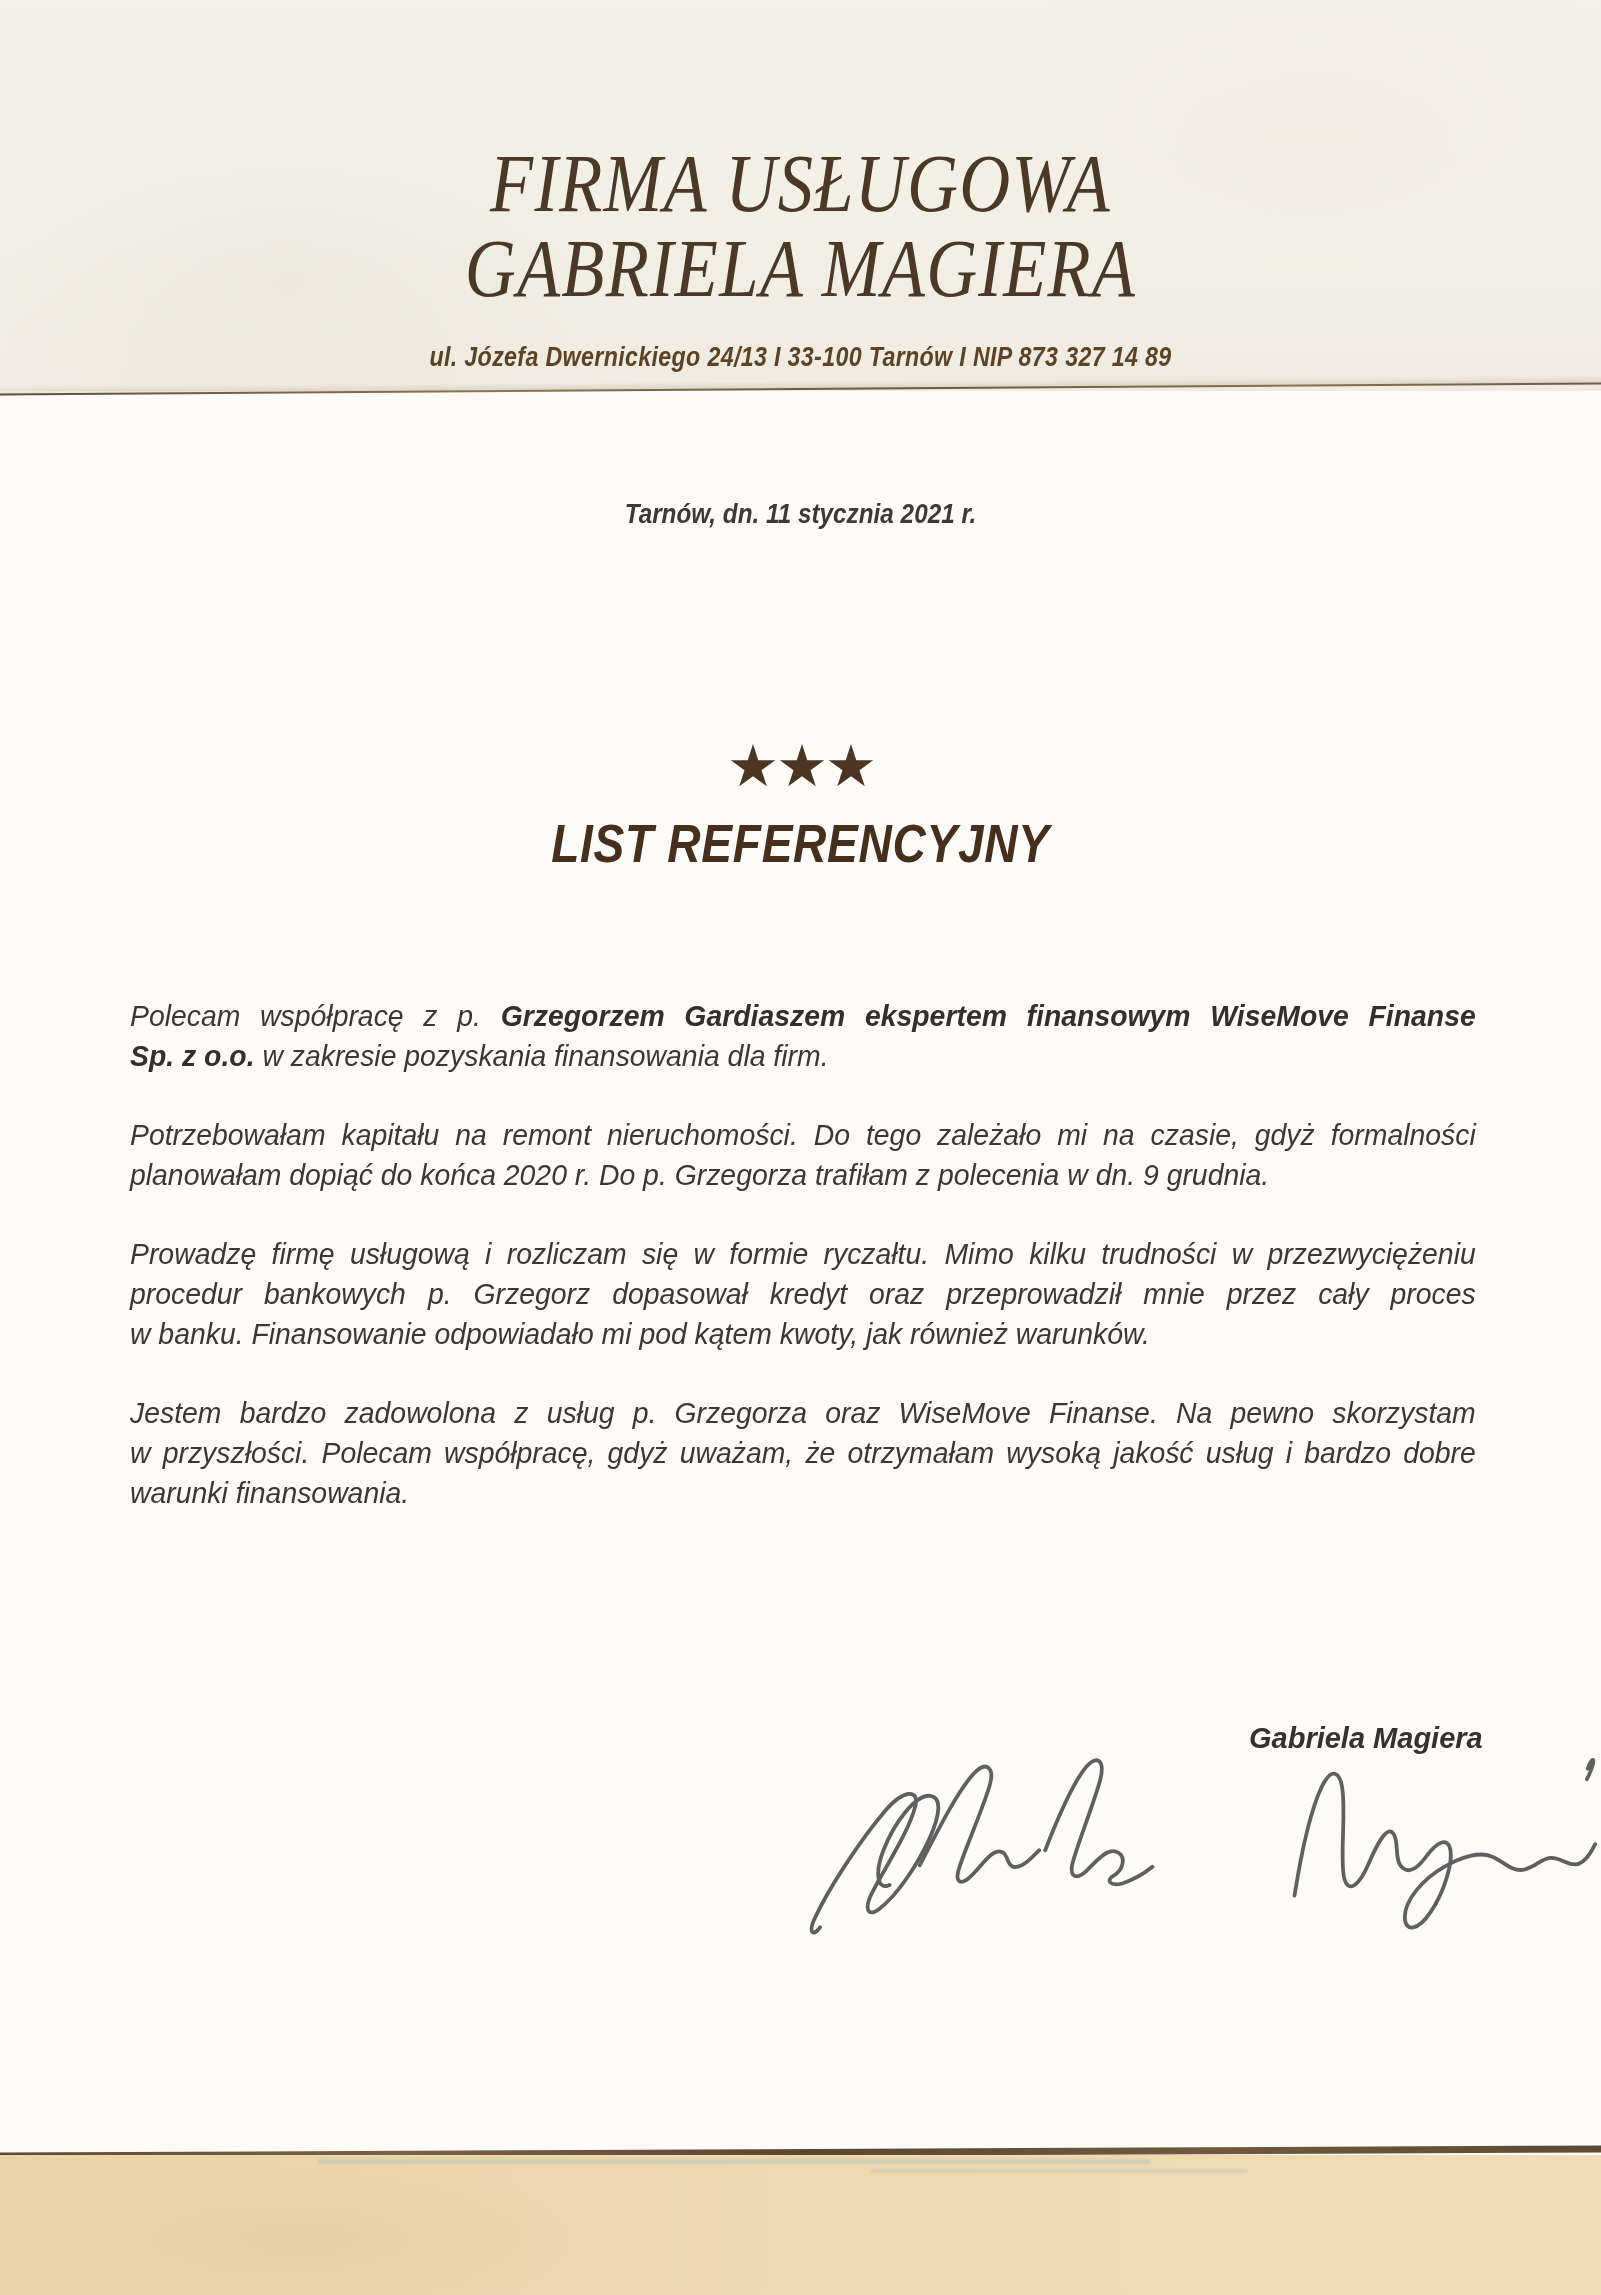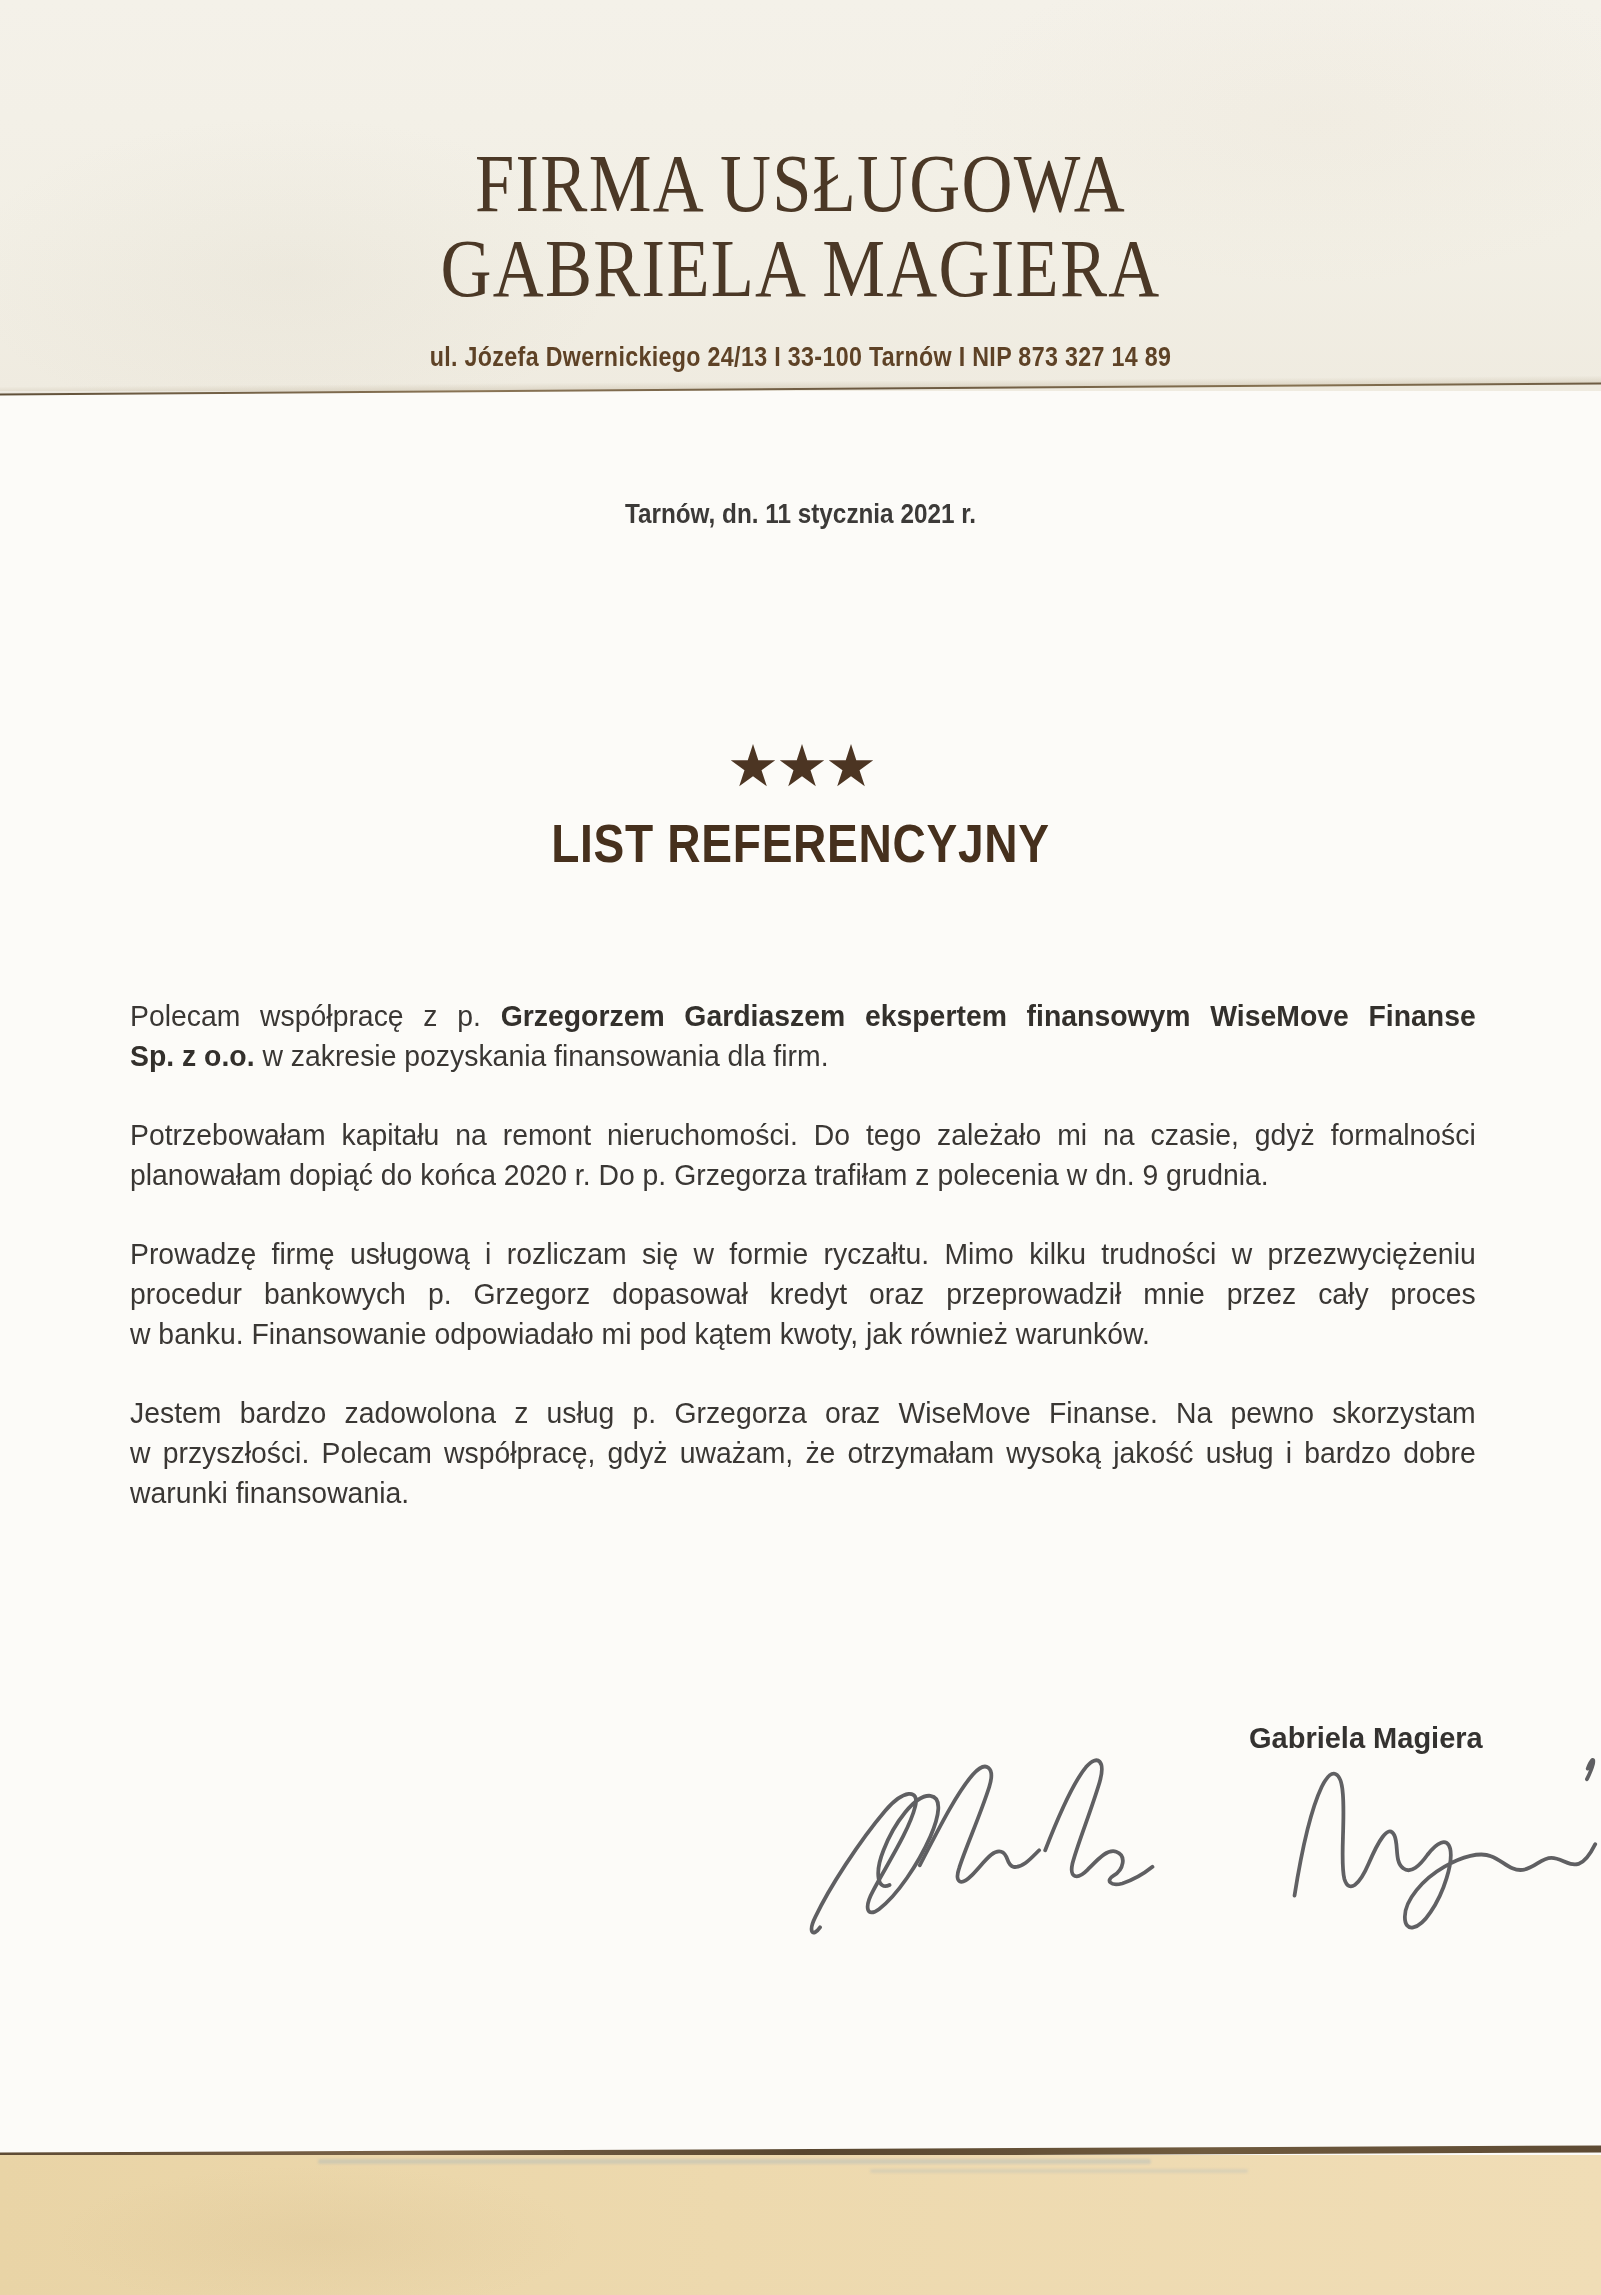--- a/index.html
+++ b/index.html
@@ -4,20 +4,21 @@
 <title>List Referencyjny — scan</title>
 <style>
   html,body{margin:0;padding:0;background:#e8e6e0;}
   .page{
     position:relative;
     width:1601px;height:2295px;
     margin:0 auto;
     background:#fcfbf8;
     overflow:hidden;
     font-family:"Liberation Sans", sans-serif;
+    font-style:italic;
   }
   
   .band-top{
     position:absolute;left:0;top:0;width:100%;height:391px;
     background:
       radial-gradient(469px 227px at 18% 70%, rgba(180,170,145,.08), rgba(0,0,0,0) 70%),
       radial-gradient(530px 242px at 82% 30%, rgba(210,190,160,.07), rgba(0,0,0,0) 70%),
       linear-gradient(180deg,#f4f1e9 0%,#f2efe5 60%,#efebe0 100%);
   }
   .seam{

